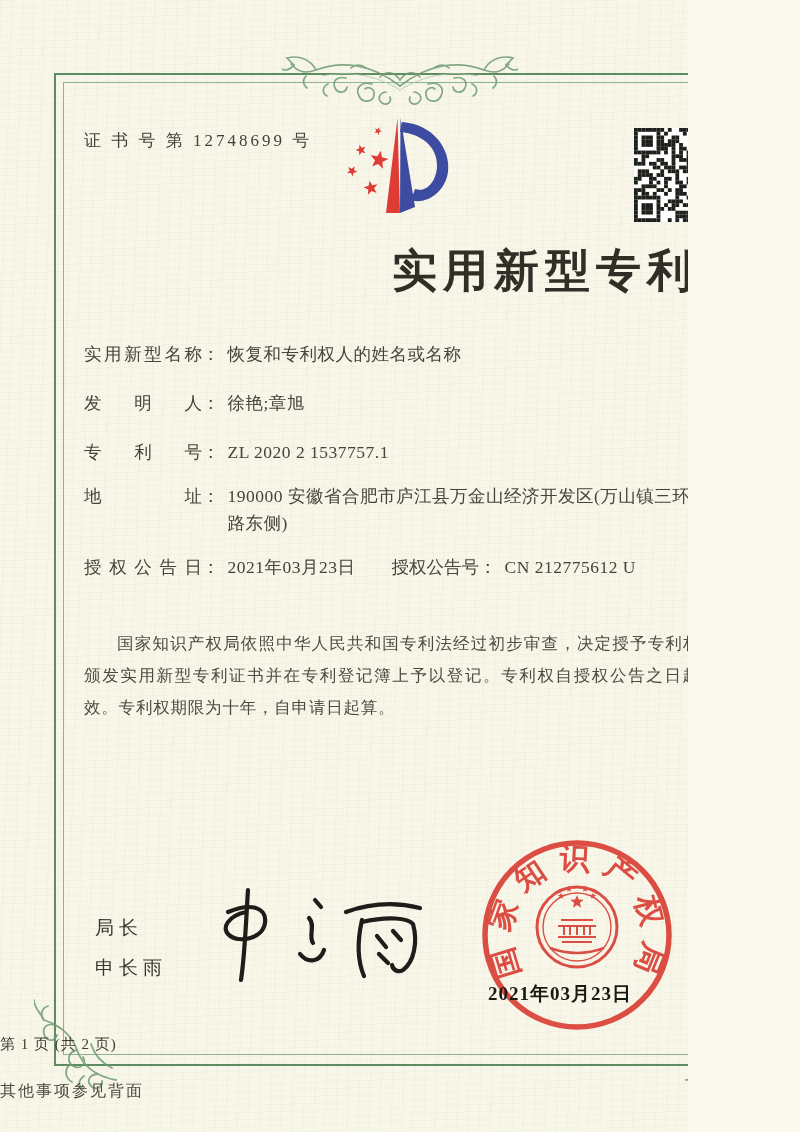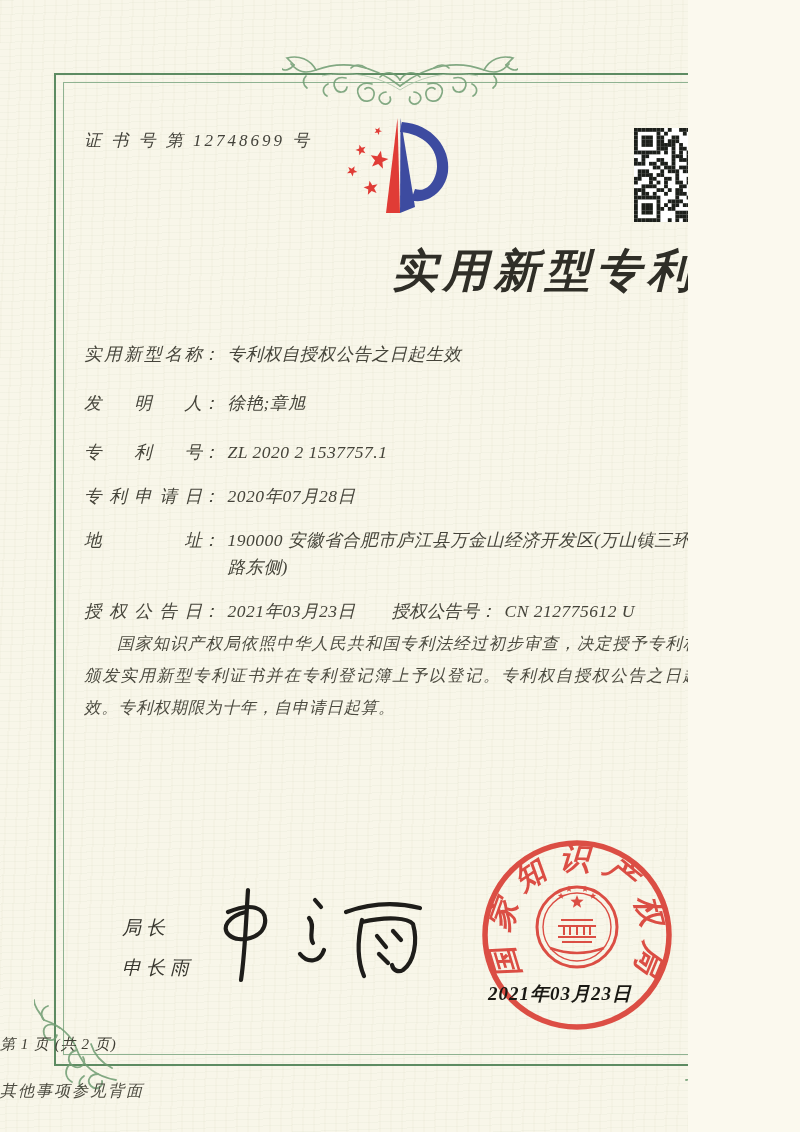--- a/index.html
+++ b/index.html
@@ -8,21 +8,20 @@
     font-family:"Liberation Serif","DejaVu Serif",serif;
     color:#3a392f;
     background:#fbf9ee;
   }
   .paper{
     position:relative;width:688px;height:1132px;overflow:hidden;
     background-color:#f8f6e9;
     background-image:
       repeating-linear-gradient(178deg, rgba(140,165,125,0.055) 0 1px, rgba(0,0,0,0) 1px 7px),
       repeating-linear-gradient(92deg, rgba(170,160,110,0.04) 0 2px, rgba(0,0,0,0) 2px 11px);
-    font-style: italic;
   }
   .frame-outer{
     position:absolute;left:54px;top:73px;width:688px;height:989px;
     border:2.5px solid #5d8b62;
   }
   .frame-inner{
     position:absolute;left:63px;top:82px;width:670px;height:971px;
     border:1px solid #8fb291;
   }
   .cert-no{
@@ -45,21 +44,21 @@
   .frow .val{display:inline-block;vertical-align:top;letter-spacing:0.5px;}
   .frow.gap-s{margin-bottom:17px;}
   .frow .val.wrap{white-space:normal;width:480px;}
   .frow .pair2{display:inline-block;margin-left:36px;}
   .paragraphs{
     position:absolute;left:84px;top:628px;width:634px;
     font-size:16.5px;line-height:1.95;color:#4c4b40;letter-spacing:0.8px;
     text-align:justify;
   }
   .paragraphs p{margin:0;text-indent:2em;}
-  .sig-block{position:absolute;left:95px;top:915px;font-size:19px;color:#37362e;margin-left:27px;}
+  .sig-block{position:absolute;left:95px;top:915px;font-size:19px;color:#37362e;}
   .sig-block .row{margin-bottom:14px;letter-spacing:5px;}
   .signature{position:absolute;left:212px;top:880px;}
   .seal{position:absolute;left:476px;top:834px;}
   .seal-date{
     position:absolute;left:488px;top:981px;width:190px;
     font-size:19px;font-weight:700;color:#191813;letter-spacing:1px;white-space:nowrap;
   }
   .page-num{
     position:absolute;left:0;top:1035px;width:800px;
     font-size:15px;color:#3e3d33;letter-spacing:1px;
@@ -445,30 +444,27 @@
         <rect x="56.40" y="90.24" width="3.81" height="3.81"></rect>
         <rect x="82.72" y="90.24" width="3.81" height="3.81"></rect>
         <rect x="90.24" y="90.24" width="3.81" height="3.81"></rect>
       </g>
   </svg>
 
   <div class="title">实用新型专利证书</div>
 
   <div class="fields">
     <div class="frow">
-      <span class="lbl">实用新型名称</span><span class="colon">：</span><span class="val">专利权自授权公告之日起生效</span>
+      <span class="lbl">实用新型名称</span><span class="colon">：</span><span class="val">恢复和专利权人的姓名或名称</span>
     </div>
     <div class="frow">
       <span class="lbl">发明人</span><span class="colon">：</span><span class="val">徐艳;章旭</span>
     </div>
     <div class="frow gap-s">
       <span class="lbl">专利号</span><span class="colon">：</span><span class="val">ZL 2020 2 1537757.1</span>
-    </div>
-    <div class="frow gap-s">
-      <span class="lbl">专利申请日</span><span class="colon">：</span><span class="val">2020年07月28日</span>
     </div>
     <div class="frow gap-s">
       <span class="lbl">地址</span><span class="colon">：</span><span class="val wrap">190000 安徽省合肥市庐江县万金山经济开发区(万山镇三环路东侧)</span>
     </div>
     <div class="frow">
       <span class="lbl">授权公告日</span><span class="colon">：</span><span class="val">2021年03月23日</span><span class="pair2"><span>授权公告号</span><span class="colon">：</span><span class="val">CN 212775612 U</span></span>
     </div>
   </div>
 
   <div class="paragraphs">

